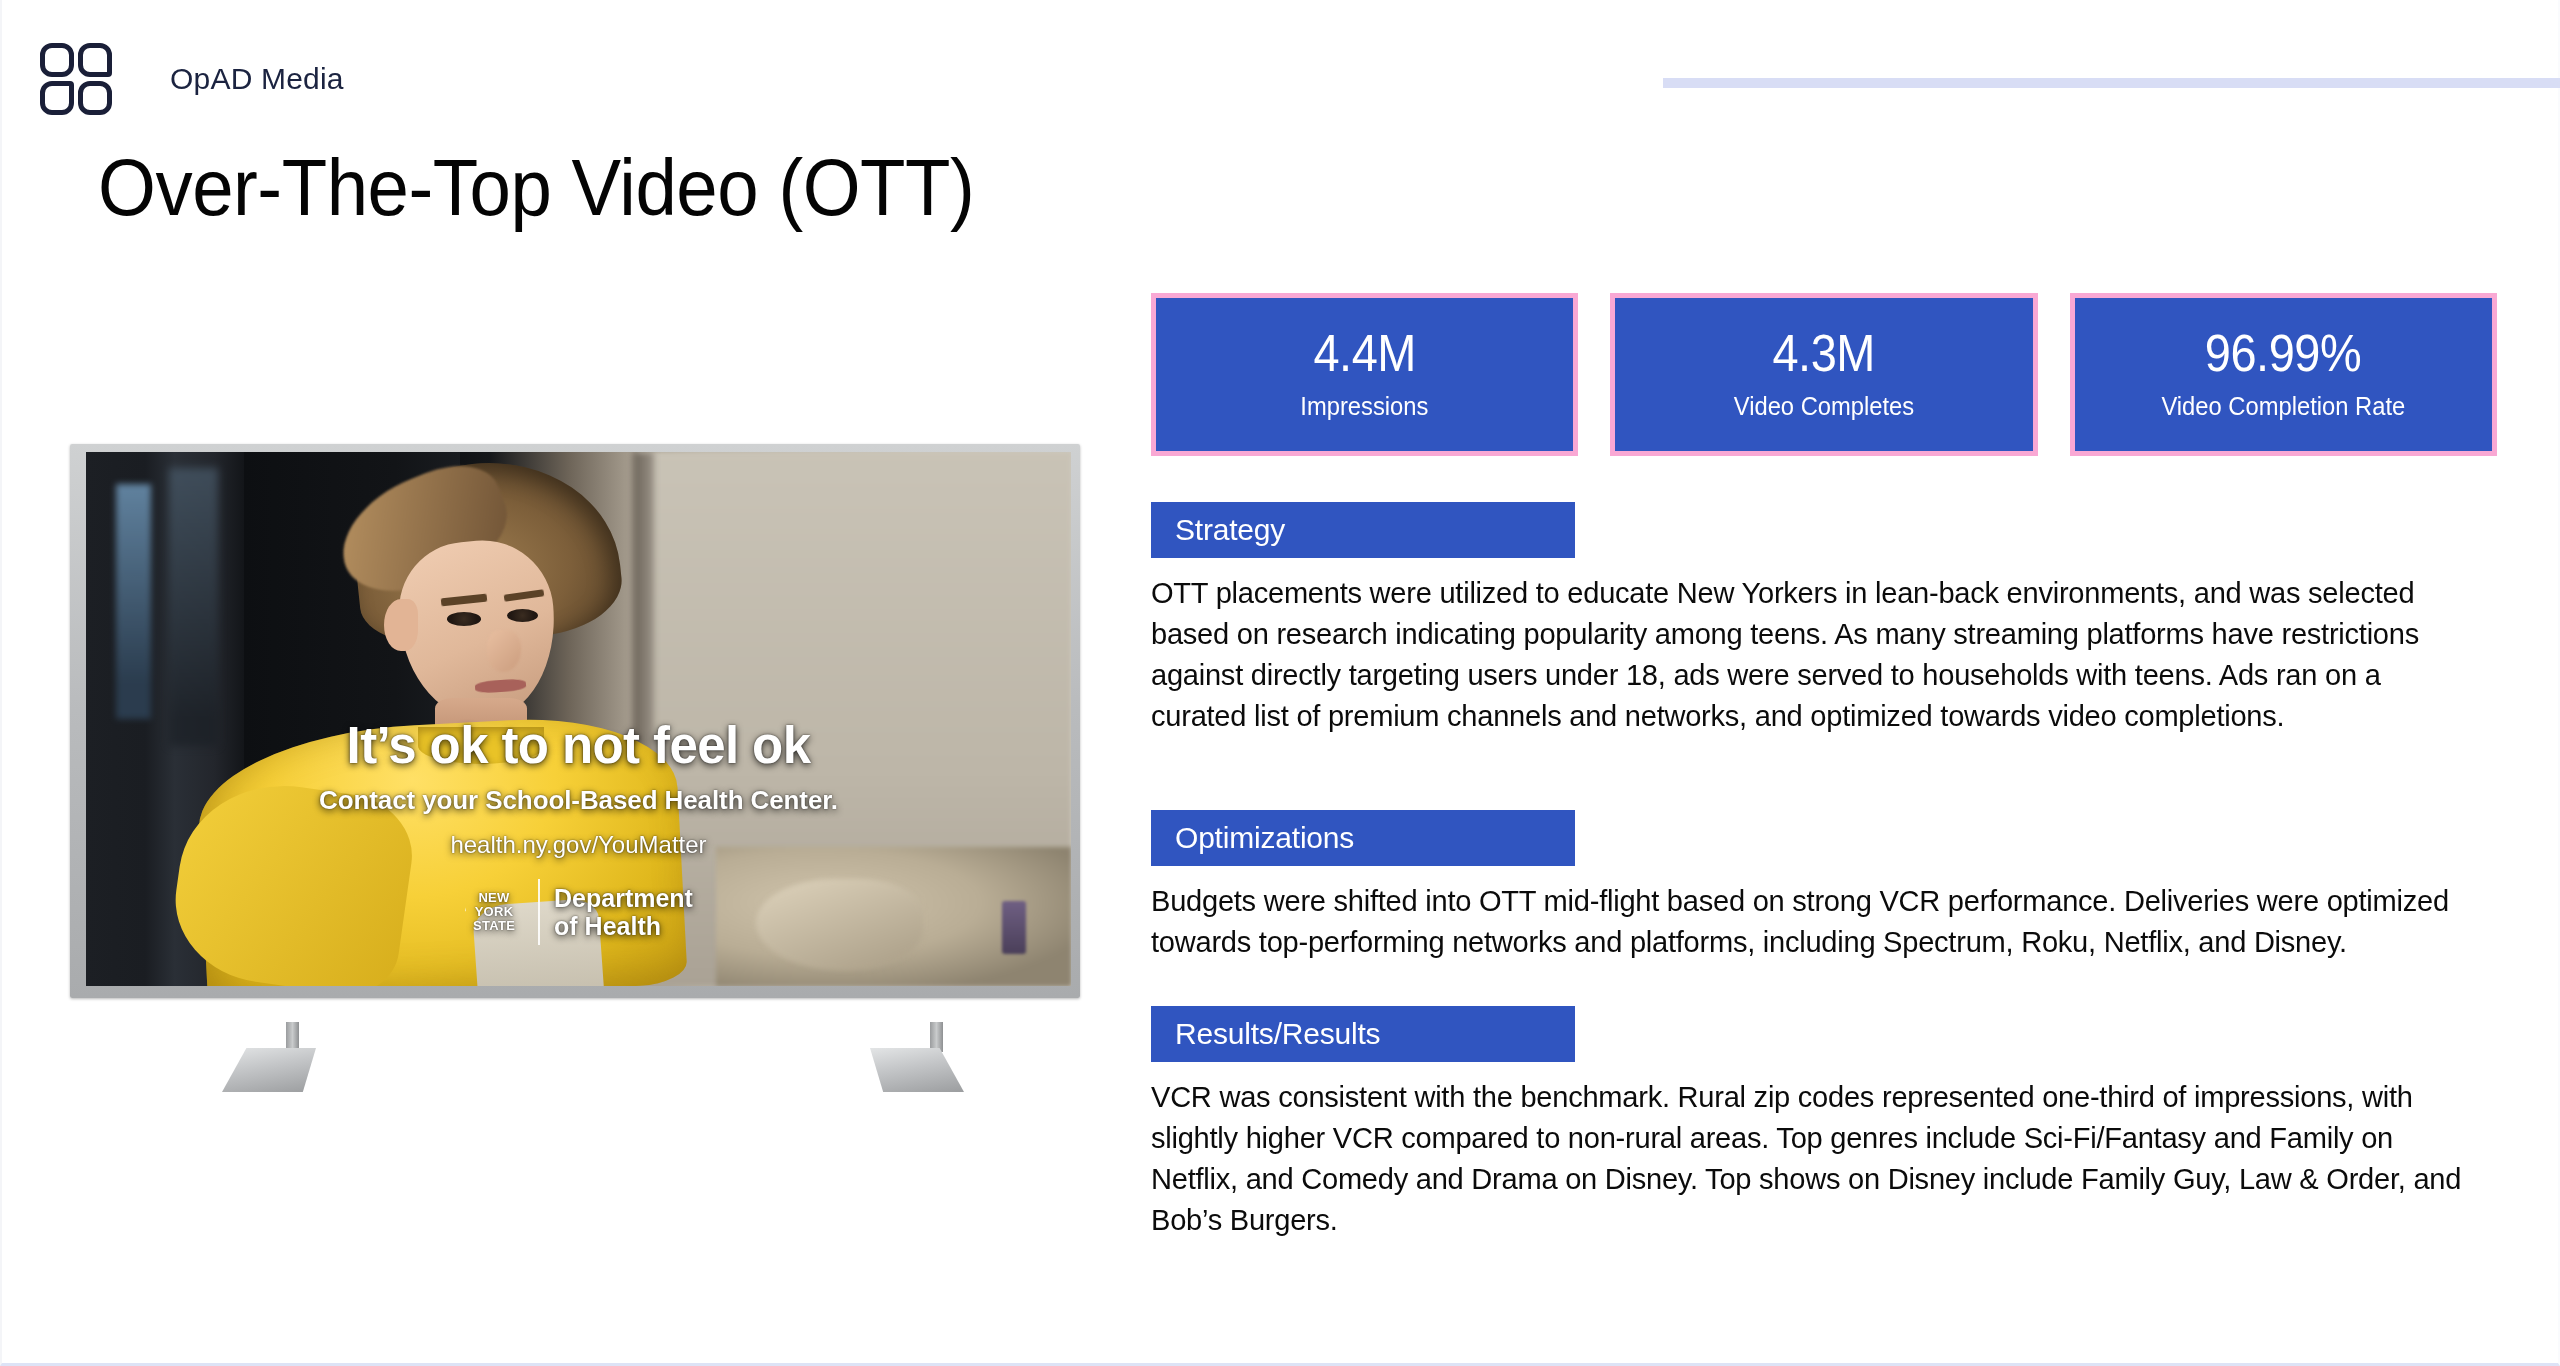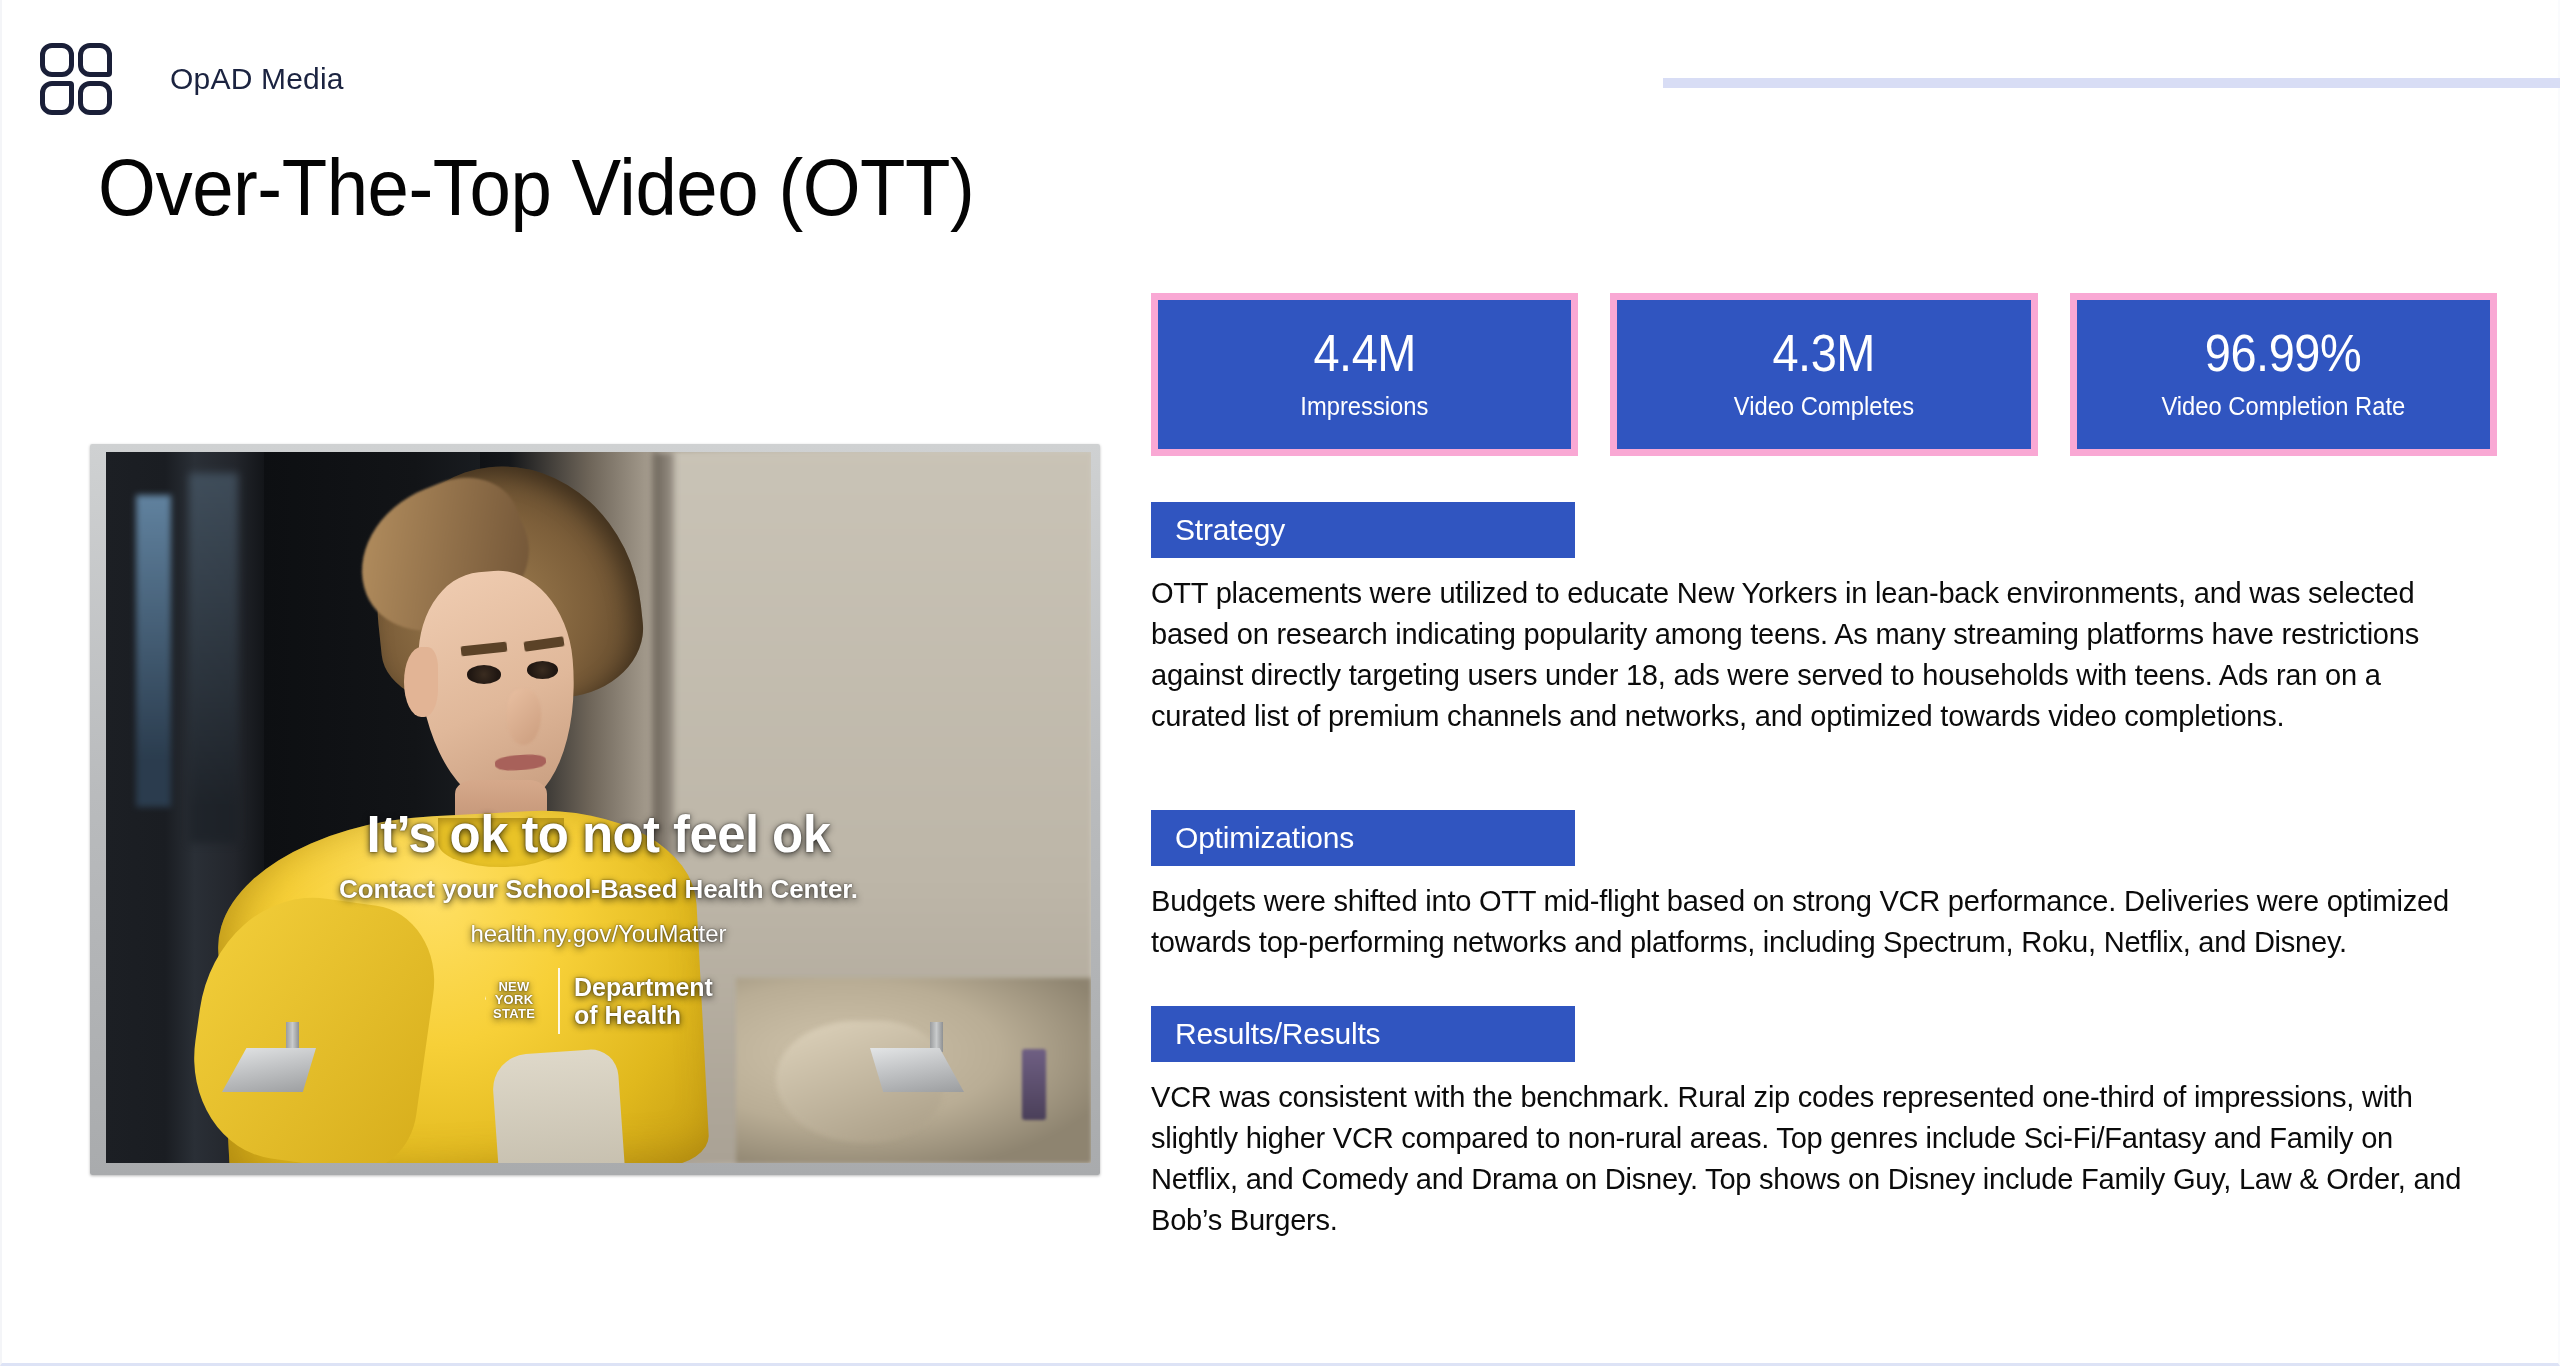--- a/index.html
+++ b/index.html
@@ -68,26 +68,25 @@
   }
 
   
   .tv-wrap {
     position:absolute;
     left:68px; top:444px;
     width:1010px;
   }
   .tv-frame {
     position:relative;
-    width:1010px; height:731px;
+    width:1010px; height:554px;
     background:linear-gradient(180deg,#cfd1d2 0%,#b9bbbd 48%,#a9abad 100%);
     padding:8px 9px 12px 16px;
     border-radius:2px;
     box-shadow:0 1px 3px rgba(0,0,0,.28);
-    margin-left:20px;
   }
   .tv-screen {
     position:relative;
     width:100%; height:100%;
     overflow:hidden;
     background:#1a1c1e;
   }
 
   
   .scene { position:absolute; inset:0; }
@@ -360,21 +359,21 @@
     position:absolute;
     left:1149px; top:293px;
     width:1346px;
   }
 
   .stats-row { display:flex; gap:32px; }
   .stat-card {
     flex:1;
     height:163px;
     background:#3055c0;
-    border:7px solid #f9a8d4;
+    border:5px solid #f9a8d4;
     display:flex;
     flex-direction:column;
     align-items:center;
     justify-content:center;
     color:#ffffff;
   }
   .stat-value {
     font-size:51px;
     font-weight:400;
     line-height:1;

